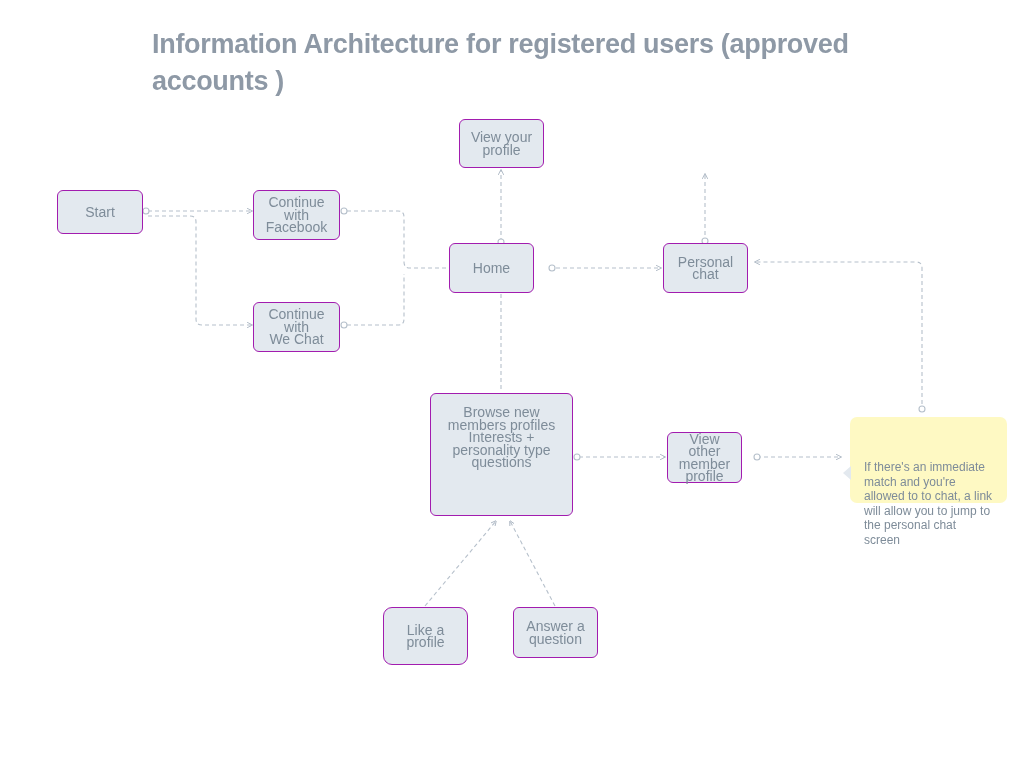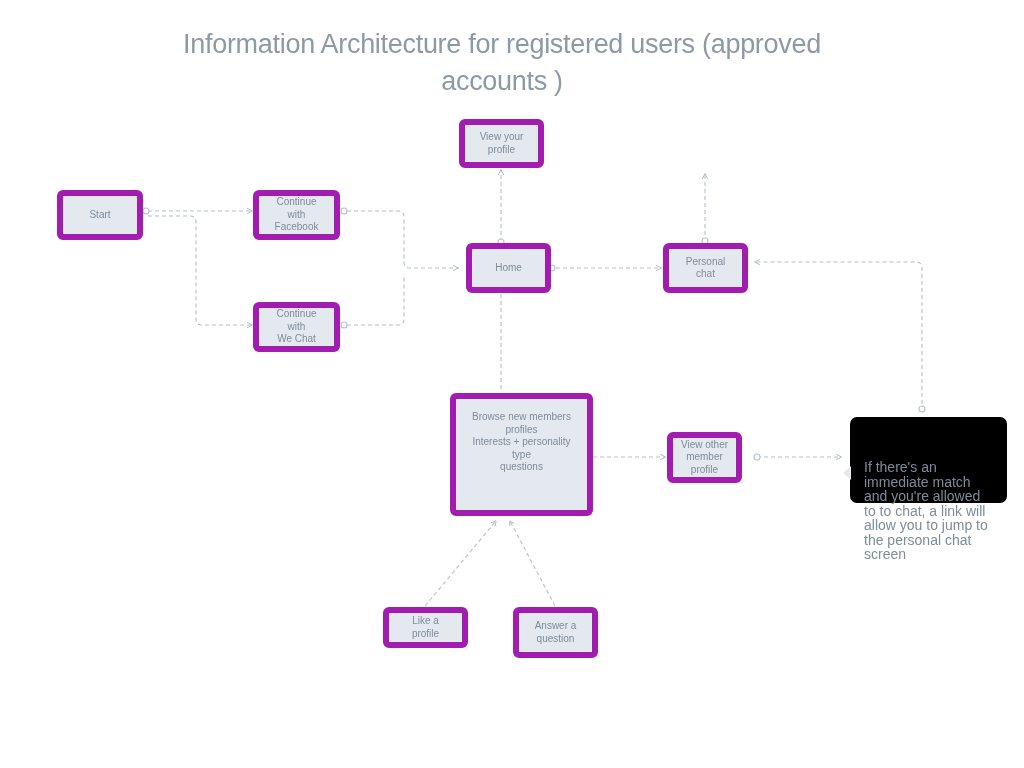--- a/index.html
+++ b/index.html
@@ -33,60 +33,59 @@
     height: 768px;
     pointer-events: none;
   }
 
   
   .diagram-title {
     position: absolute;
     left: 152px;
     top: 26px;
     width: 700px;
-    text-align: center;
     font-size: 27px;
     line-height: 37px;
-    font-weight: 400;
+    font-weight: 700;
     letter-spacing: -0.3px;
     color: #8e99a6;
     white-space: pre-wrap;
   }
 
   
   .node {
     position: absolute;
     box-sizing: border-box;
     background: #e3e9ef;
-    border: 6px solid #a21caf;
+    border: 1px solid #a21caf;
     border-radius: 6px;
     color: #7e8c99;
-    font-size: 10px;
+    font-size: 14px;
     line-height: 12.5px;
     text-align: center;
     display: flex;
     align-items: center;
     justify-content: center;
     padding: 4px 6px;
     white-space: pre-line;
   }
   .node.top-aligned {
     align-items: flex-start;
     padding-top: 12px;
   }
 
   
   .note {
     position: absolute;
     box-sizing: border-box;
-    background: #000000;
+    background: #fef9c3;
     border: none;
     border-radius: 7px;
     color: #7e8c99;
-    font-size: 14px;
+    font-size: 12px;
     line-height: 14.5px;
     text-align: left;
     padding: 14px 14px 12px 14px;
     white-space: pre-line;
   }
   .note .note-tail {
     position: absolute;
     left: -7px;
     top: 49px;
     width: 0;
@@ -145,48 +144,48 @@
       <circle cx="552" cy="268" r="3"></circle>
       <circle cx="705" cy="241" r="3"></circle>
       <circle cx="577" cy="457" r="3"></circle>
       <circle cx="757" cy="457" r="3"></circle>
       <circle cx="922" cy="409" r="3"></circle>
     </g>
   </svg>
 
   <div class="diagram-title">Information Architecture for registered users (approved accounts )</div>
 
-  <div class="node" style="left:57px;  top:190px; width:86px;  height:50px;">Start</div>
+  <div class="node" style="left:57px;  top:190px; width:86px;  height:44px;">Start</div>
 
   <div class="node" style="left:253px; top:190px; width:87px;  height:50px;">Continue
 with
 Facebook</div>
 
   <div class="node" style="left:253px; top:302px; width:87px;  height:50px;">Continue
 with
 We Chat</div>
 
   <div class="node" style="left:459px; top:119px; width:85px;  height:49px;">View your
 profile</div>
 
-  <div class="node" style="left:466px; top:243px; width:85px;  height:50px;">Home</div>
+  <div class="node" style="left:449px; top:243px; width:85px;  height:50px;">Home</div>
 
 
   <div class="node" style="left:663px; top:243px; width:85px;  height:50px;">Personal
 chat</div>
 
-  <div class="node top-aligned" style="left:430px; top:393px; width:143px; height:123px;margin-left:20px;">Browse new members profiles
+  <div class="node top-aligned" style="left:430px; top:393px; width:143px; height:123px;">Browse new members profiles
 Interests + personality type
 questions</div>
 
   <div class="node" style="left:667px; top:432px; width:75px;  height:51px;">View other
 member
 profile</div>
 
-  <div class="node" style="left:383px; top:607px; width:85px;  height:41px;">Like a
+  <div class="node" style="left:383px; top:607px; width:85px;  height:58px;border-radius:9px;">Like a
 profile</div>
 
   <div class="node" style="left:513px; top:607px; width:85px;  height:51px;">Answer a
 question</div>
 
   <div class="note" style="left:850px; top:417px; width:157px; height:86px;">
     <span class="note-tail"></span>
     <span>If there's an immediate match and you're allowed to to chat, a link will allow you to jump to the personal chat screen</span>
   </div>
 

